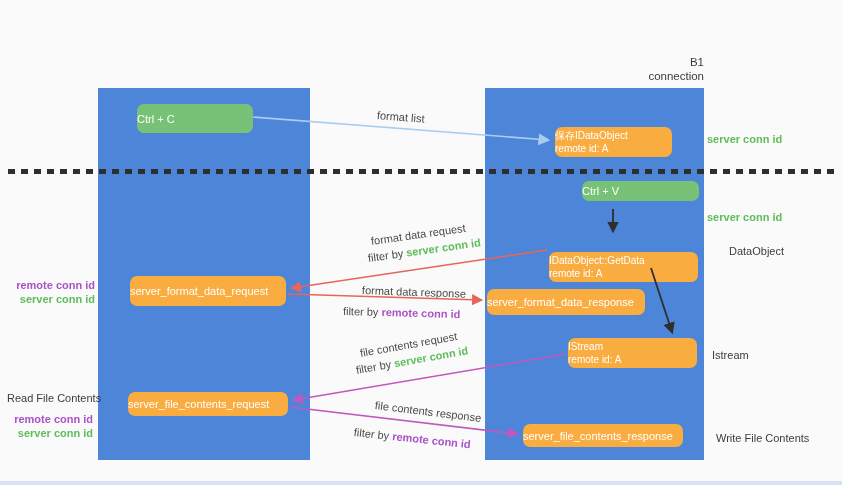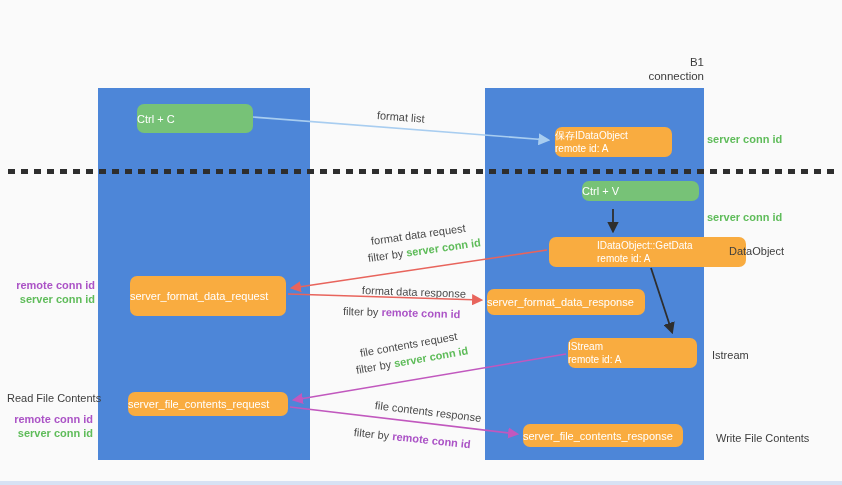--- a/index.html
+++ b/index.html
@@ -69,35 +69,35 @@
   </div>
 
   <div class="abs col-rect" style="left:98px;width:212px;"></div>
   <div class="abs col-rect" style="left:485px;width:219px;"></div>
 
   <div class="abs dotted-line"></div>
 
   <div class="abs box green-box" style="left:137px;top:104px;width:116px;height:29px;">
     <div>Ctrl + C</div>
   </div>
-  <div class="abs box orange-box" style="left:130px;top:276px;width:156px;height:40px;">
+  <div class="abs box orange-box" style="left:130px;top:276px;width:156px;height:30px;">
     <div>server_format_data_request</div>
   </div>
   <div class="abs box orange-box" style="left:128px;top:392px;width:160px;height:24px;">
     <div>server_file_contents_request</div>
   </div>
 
   <div class="abs box orange-box two-line" style="left:555px;top:127px;width:117px;height:30px;">
     <div class="l1">保存IDataObject</div>
     <div class="l2">remote id: A</div>
   </div>
   <div class="abs box green-box" style="left:582px;top:181px;width:117px;height:20px;">
     <div>Ctrl + V</div>
   </div>
-  <div class="abs box orange-box two-line" style="left:549px;top:237px;width:149px;height:30px;padding-left:48px;">
+  <div class="abs box orange-box two-line" style="left:549px;top:252px;width:149px;height:30px;">
     <div class="l1">IDataObject::GetData</div>
     <div class="l2">remote id: A</div>
   </div>
   <div class="abs box orange-box" style="left:487px;top:289px;width:158px;height:26px;">
     <div>server_format_data_response</div>
   </div>
   <div class="abs box orange-box two-line" style="left:568px;top:338px;width:129px;height:30px;">
     <div class="l1">IStream</div>
     <div class="l2">remote id: A</div>
   </div>

